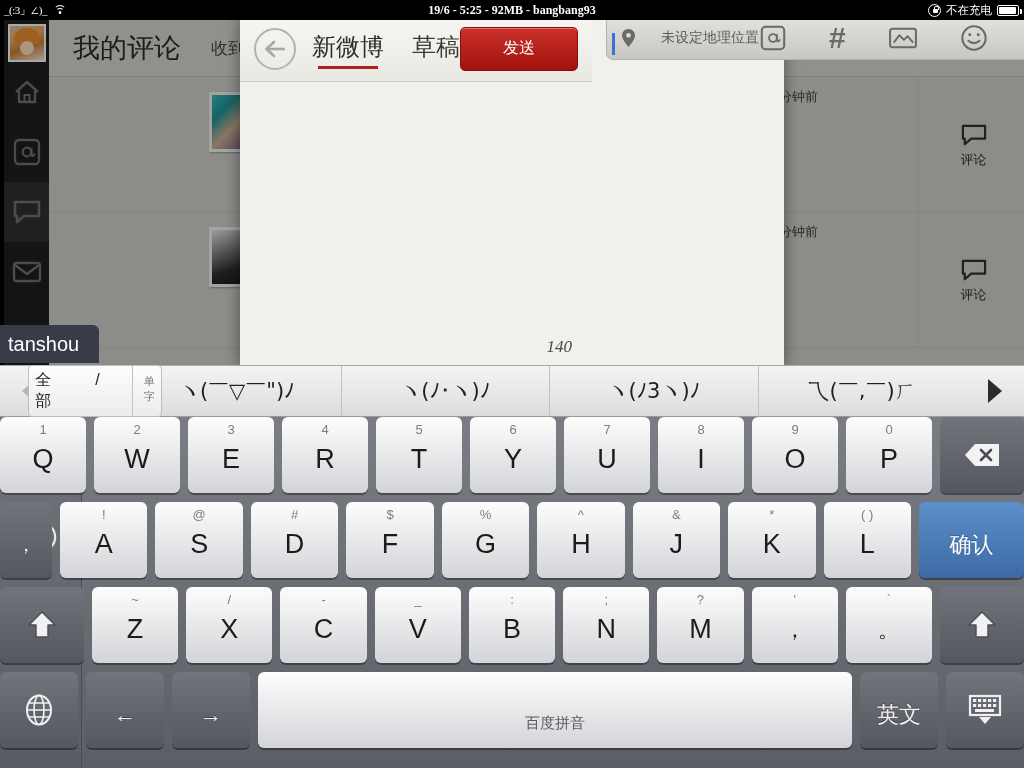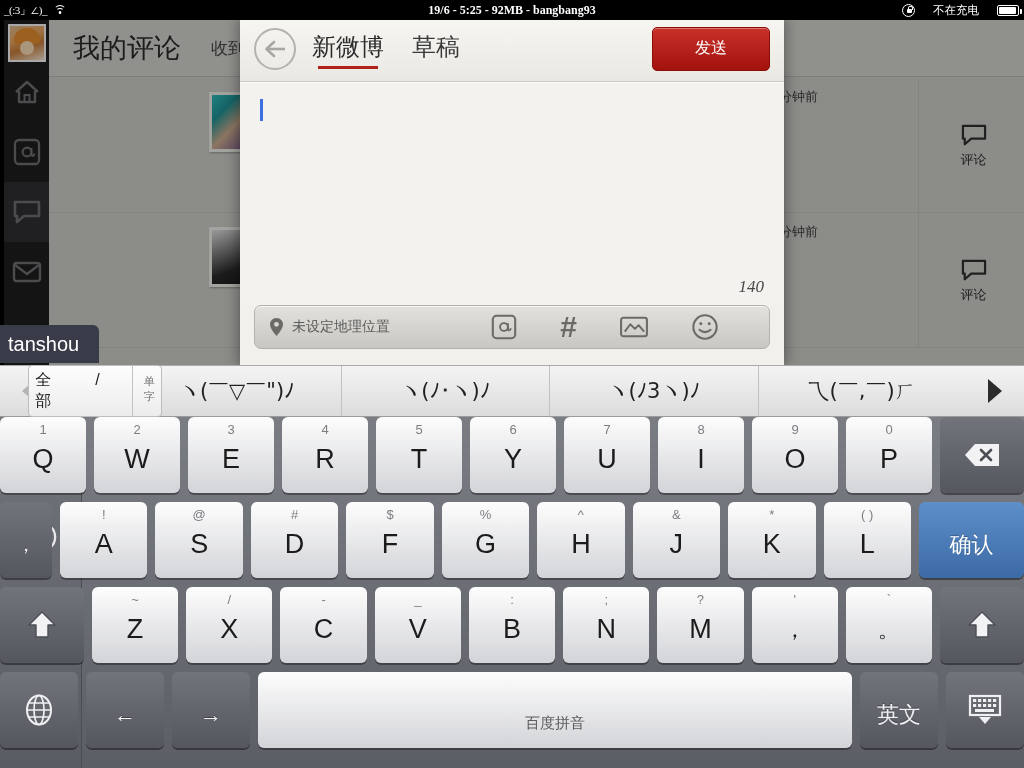--- a/index.html
+++ b/index.html
@@ -20,21 +20,21 @@
     z-index: 60;
     font-family: Liberation Serif, serif;
   }
   #sb-left { display: flex; align-items: center; gap: 6px; padding-left: 4px; white-space: nowrap; }
   #sb-face { font-size: 11px; letter-spacing: -0.5px; }
   #sb-center {
     position: absolute; left: 0; right: 0; text-align: center;
     font-size: 12px; font-weight: bold; pointer-events: none;
   }
   #sb-right {
-    margin-left: auto; display: flex; align-items: center; gap: 18px;
+    margin-left: auto; display: flex; align-items: center; gap: 5px;
     padding-right: 5px; white-space: nowrap; font-size: 11.5px;
   }
   .wifi-ico { display:inline-block; width: 14px; height: 11px; position: relative; }
   .wifi-ico i {
     position:absolute; left:50%; transform:translateX(-50%);
     border: 1.5px solid #fff; border-bottom-color: transparent;
     border-left-color: transparent; border-right-color: transparent;
     border-radius: 50%;
   }
   .wifi-ico i:nth-child(1){ width:13px;height:13px; top:0; }
@@ -113,21 +113,21 @@
     color: #2f2f2f;
   }
   .bg-comment-cell span { font-size: 13px; }
 
   
   #modal {
     position: absolute; left: 240px; top: 16px; width: 544px; height: 349px;
     background: #f1f0ec;
     box-shadow: 0 2px 14px rgba(0,0,0,.45);
     z-index: 20;
-    display: flex; flex-direction: column;
+    display: flex; flex-direction: row;
   }
   #modal-head {
     height: 66px; flex: none;
     background: linear-gradient(#f7f6f2,#e9e8e3);
     border-bottom: 1px solid #cbcac5;
     display: flex; align-items: center; padding: 0 14px;
     position: relative;
   }
   #back-btn {
     width: 42px; height: 42px; border-radius: 50%;
@@ -161,21 +161,21 @@
     font-size: 17px; font-style: italic; color:#4a4a4a; font-family: "Liberation Serif", serif;
   }
   #compose-toolbar {
     flex: none; margin: 0 14px 16px; height: 44px;
     border-radius: 7px;
     background: linear-gradient(#e2e1dc,#c8c7c2);
     border: 1px solid #b2b1ac;
     box-shadow: inset 0 1px 0 rgba(255,255,255,.7);
     display: flex; align-items: center; padding: 0 14px;
   }
-  #loc-text { font-size: 14px; color: #5c5c5c; margin-left: 8px; }
+  #loc-text { font-size: 14px; color: #5c5c5c; margin-left: 25px; }
   .tb-icons { margin-left: auto; display:flex; align-items:center; gap: 42px; padding-right: 36px; color:#6b6a66; }
   .tb-icons > div { display:flex; align-items:center; justify-content:center; }
   .hash-ico { font-size: 30px; font-weight: bold; color:#6b6a66; line-height: 1; }
 
   
   #pinyin-tip {
     position: absolute; left: 0; top: 325px; width: 99px; height: 38px;
     background: #3a3b48; border-radius: 0 6px 0 0;
     color: #fff; font-size: 20px;
     display:flex; align-items:center; padding-left: 8px;

